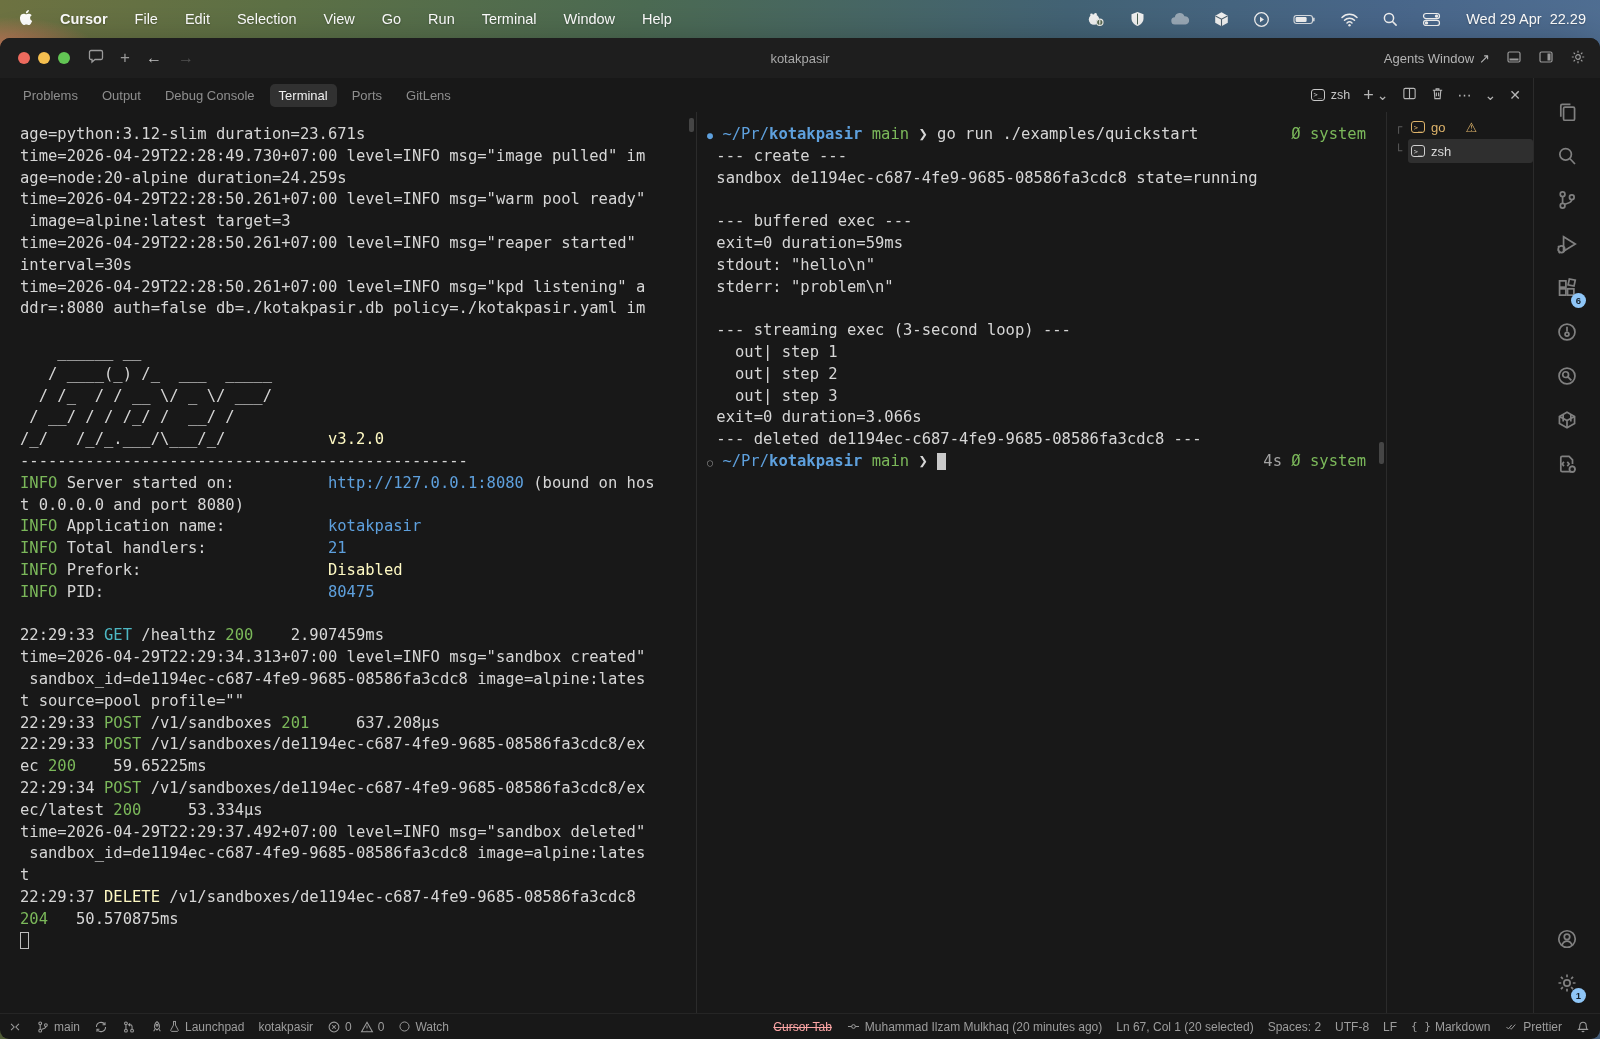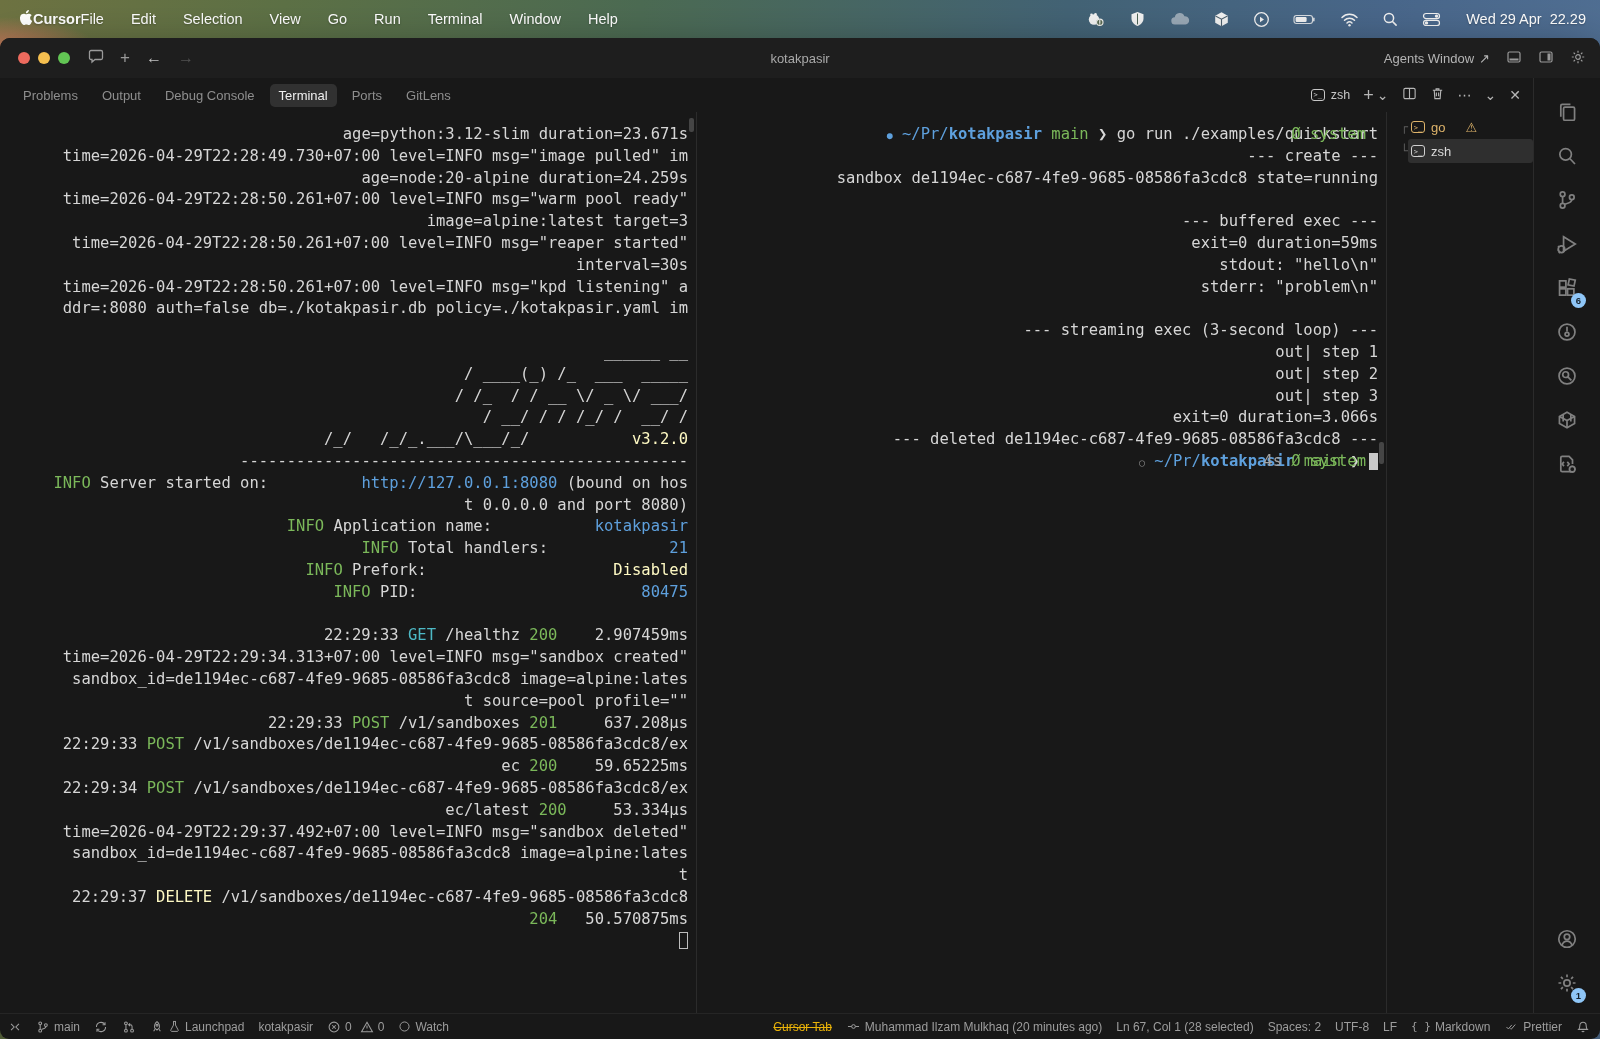--- a/index.html
+++ b/index.html
@@ -7,21 +7,21 @@
   body {
     font-family:"Liberation Sans", sans-serif;
     background:
       radial-gradient(ellipse 130px 50px at 8px 52px, rgba(226,120,98,.85), transparent 70%),
       linear-gradient(100deg,#6e7342 0%,#5d7146 16%,#4c6b53 36%,#436375 60%,#49678b 78%,#567599 100%);
     position:relative;
   }
   
   .menubar { height:38px; display:flex; align-items:center; justify-content:space-between;
     padding:0 14px 0 18px; color:#fff; font-size:14.5px; text-shadow:0 1px 2px rgba(0,0,0,.25); }
-  .mb-left { display:flex; align-items:center; }
+  .mb-left { display:flex; align-items:center; gap:27px; }
   .mb-app { font-weight:bold; }
   .mb-item { cursor:default; }
   .mb-right { display:flex; align-items:center; gap:23px; }
   .mb-right svg { display:block; }
   .mb-clock { white-space:pre; margin-left:2px; }
   
   .window { position:absolute; left:0; right:0; top:38px; bottom:0; background:#181818;
     border-radius:10px 10px 9px 9px; display:flex; flex-direction:column; overflow:hidden;
     box-shadow:0 18px 50px rgba(0,0,0,.5); }
   
@@ -29,21 +29,21 @@
     padding:0 14px 0 18px; position:relative; }
   .lights { display:flex; gap:8px; align-items:center; }
   .light { width:12px; height:12px; border-radius:50%; }
   .tb-icons { display:flex; align-items:center; gap:16px; margin-left:18px; color:#9a9a9a; }
   .tb-arrow { font-size:16px; }
   .tb-arrow.fwd { color:#525252; }
   .tb-title { position:absolute; left:0; right:0; text-align:center; color:#a9a9a9; font-size:13px; pointer-events:none; }
   .tb-right { margin-left:auto; display:flex; align-items:center; gap:16px; color:#9a9a9a; font-size:13px; z-index:2; }
   .agents { display:flex; gap:5px; align-items:center; color:#b4b4b4; }
   
-  .contentrow { flex:1; display:flex; min-height:0;text-align:right; }
+  .contentrow { flex:1; display:flex; min-height:0; }
   .leftstack { flex:1; display:flex; flex-direction:column; min-width:0; }
   
   .tabbar { height:34px; flex:0 0 34px; display:flex; align-items:center; justify-content:space-between;
     padding:0 12px 0 14px; }
   .ptabs { display:flex; align-items:center; gap:6px; }
   .ptab { color:#8e8e8e; font-size:13px; padding:4px 9px; border-radius:5px; cursor:default; }
   .ptab.active { background:#313131; color:#f0f0f0; }
   .tab-actions { display:flex; align-items:center; gap:13px; color:#b6b6b6; }
   .ta-shell { display:flex; align-items:center; gap:6px; font-size:12.5px; color:#c7c7c7; }
   .ta-glyph { font-size:14px; color:#b6b6b6; }
@@ -87,21 +87,21 @@
   .ab-badge { position:absolute; right:-2px; bottom:2px; min-width:15px; height:15px; border-radius:50%;
     background:#8fc6f7; color:#15222e; font-size:9.5px; font-weight:bold; display:flex; align-items:center;
     justify-content:center; }
   .ab-spacer { flex:1; }
   
   .statusbar { height:26px; flex:0 0 26px; border-top:1px solid #252525; display:flex;
     align-items:center; justify-content:space-between; padding:0 10px 0 8px; color:#9d9d9d; font-size:12px; }
   .sb-group { display:flex; align-items:center; gap:14px; white-space:nowrap; }
   .sb-item { display:flex; align-items:center; gap:4px; }
   .sb-item svg { stroke:#9d9d9d; fill:none; stroke-width:1.2; flex:0 0 auto; }
-  .strike { text-decoration:line-through; color:#eab308; }
+  .strike { text-decoration:line-through; color:#fca5a5; }
   .mono-glyph { font-family:"DejaVu Sans Mono",monospace; }
 </style>
 </head>
 <body>
 
 <div class="menubar">
   <div class="mb-left">
     <span>
       <svg width="15" height="17" viewBox="0 0 15 17">
           <path fill="#fff" d="M12.1 9c0-1.9 1.55-2.8 1.62-2.85-.88-1.3-2.25-1.47-2.73-1.49-1.16-.12-2.27.68-2.86.68-.59 0-1.5-.66-2.47-.64-1.27.02-2.44.74-3.09 1.88-1.32 2.29-.34 5.68.95 7.54.63.91 1.38 1.93 2.36 1.89.95-.04 1.31-.61 2.46-.61s1.47.61 2.47.59c1.02-.02 1.67-.93 2.29-1.84.72-1.05 1.02-2.07 1.04-2.12-.02-.01-1.99-.76-2.04-3.03z"></path>
@@ -489,21 +489,21 @@
     </div>
     <div class="sb-group">
       <span class="sb-item strike">Cursor Tab</span>
       <span class="sb-item">
           <svg width="15" height="13" viewBox="0 0 16 16">
             <circle cx="8" cy="8" r="2.3"></circle>
             <path d="M1.2 8h4.4M10.4 8h4.4"></path>
           </svg>
           <span>Muhammad Ilzam Mulkhaq (20 minutes ago)</span>
         </span>
-      <span class="sb-item">Ln 67, Col 1 (28 selected)</span>
+      <span class="sb-item">Ln 67, Col 1 (20 selected)</span>
       <span class="sb-item">Spaces: 2</span>
       <span class="sb-item">UTF-8</span>
       <span class="sb-item">LF</span>
       <span class="sb-item">
           <span class="mono-glyph" style="font-size:11px;">{ }</span>
           <span>Markdown</span>
         </span>
       <span class="sb-item">
           <svg width="15" height="13" viewBox="0 0 16 16">
             <path d="M1.8 8.6l2.4 2.4 4.2-5M6.6 10.4l1 1 5-5.8"></path>

